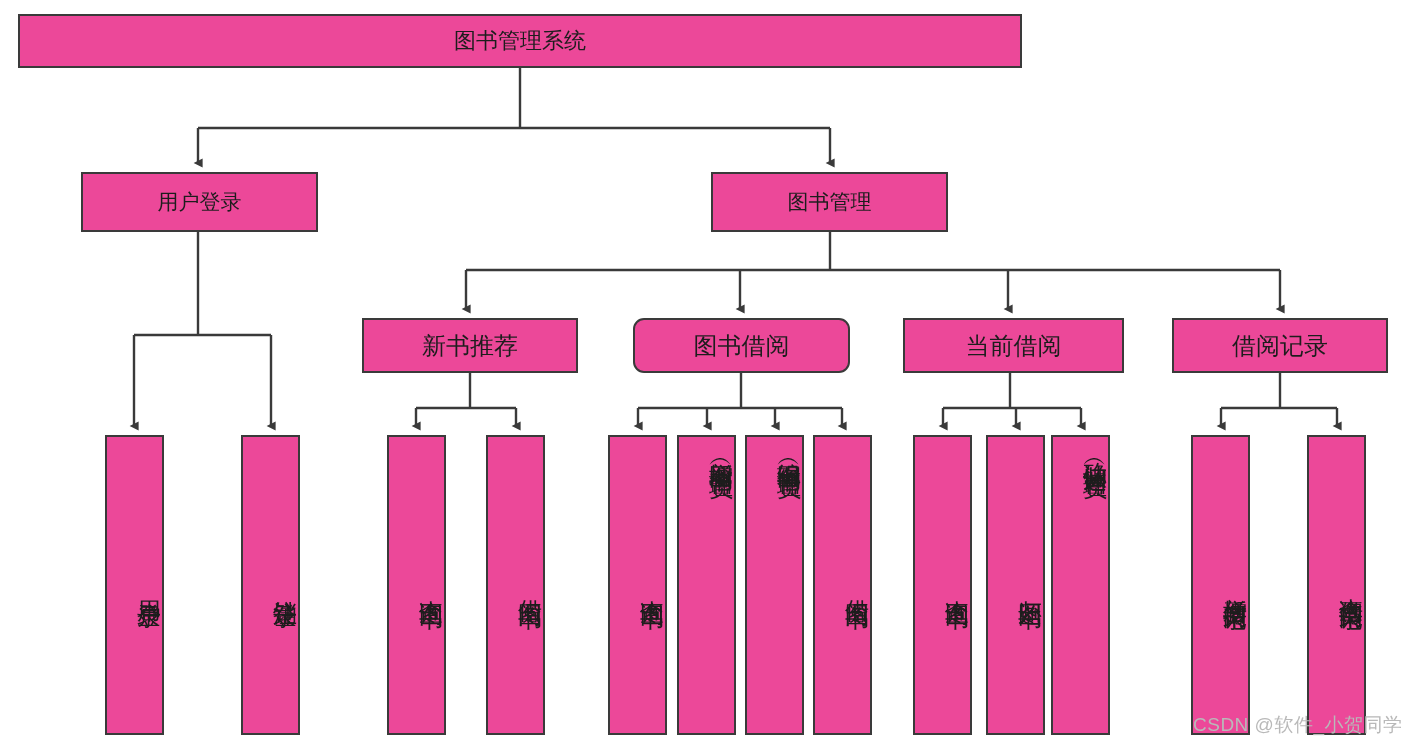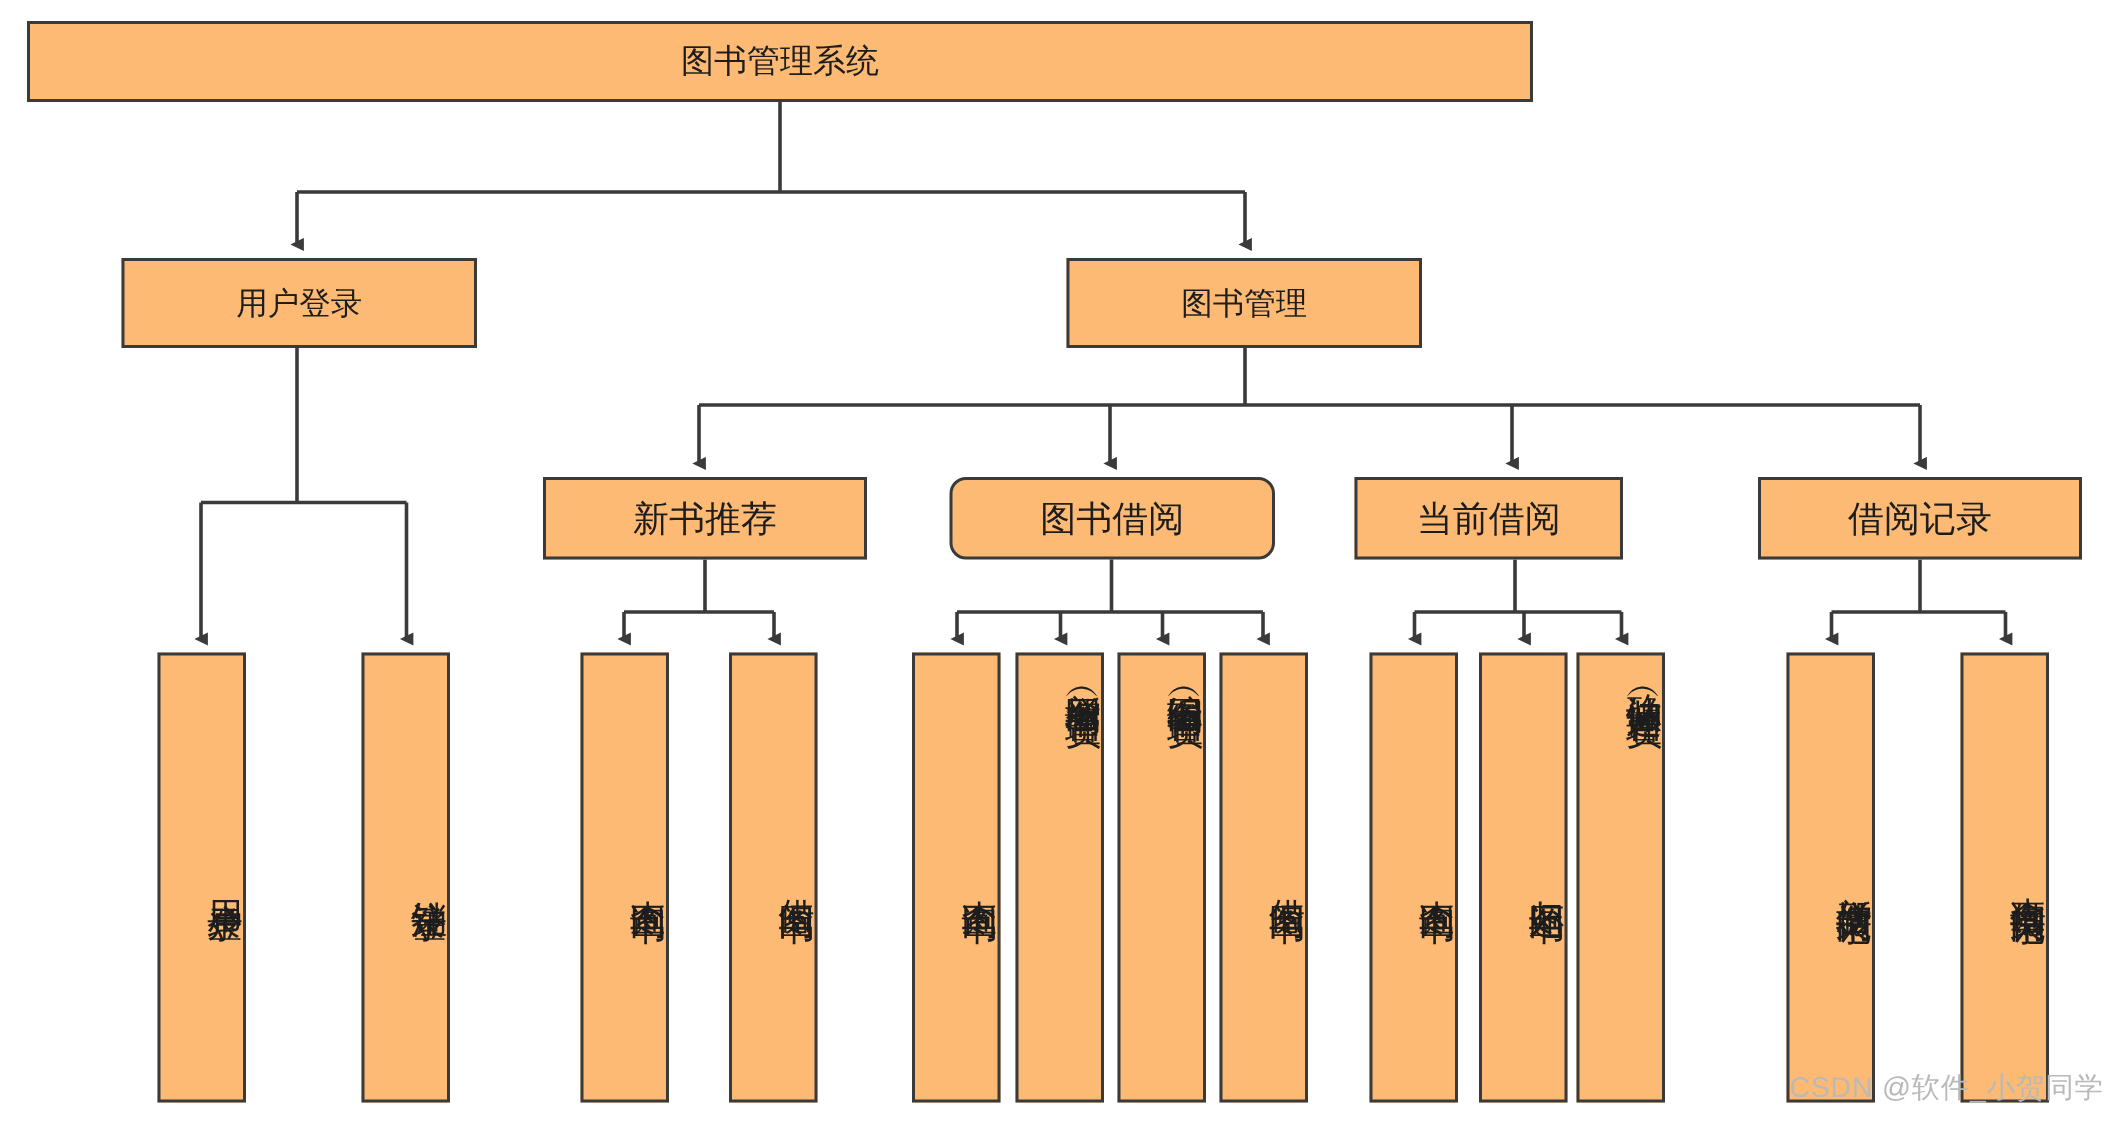--- a/index.html
+++ b/index.html
@@ -22,21 +22,21 @@
     left: 0;
     top: 0;
     width: 1405px;
     height: 747px;
     pointer-events: none;
   }
   .node {
     position: absolute;
     box-sizing: border-box;
     border: 2px solid #3a3a3a;
-    background: #fdba74;
+    background: #ec4899;
     display: flex;
     align-items: center;
     justify-content: center;
     color: #1d1d1d;
   }
   .node.root {
     font-size: 22px;
   }
   .node.lvl2 {
     font-size: 21px;
@@ -136,21 +136,21 @@
     </g>
   </svg>
 
   <div class="node root" id="n-root" style="left: 18px; top: 14px; width: 1004px; height: 54px;">图书管理系统</div>
 
   <div class="node lvl2" id="n-l2-0" style="left: 81px; top: 172px; width: 237px; height: 60px;">用户登录</div>
   <div class="node lvl2" id="n-l2-1" style="left: 711px; top: 172px; width: 237px; height: 60px; text-align: center;">图书管理</div>
 
   <div class="node lvl3" id="n-l3-0" style="left: 362px; top: 318px; width: 216px; height: 55px;">新书推荐</div>
   <div class="node lvl3" id="n-l3-1" style="left: 633px; top: 318px; width: 217px; height: 55px; border-radius: 11px;">图书借阅</div>
-  <div class="node lvl3" id="n-l3-2" style="left: 903px; top: 318px; width: 179px; height: 55px;">当前借阅</div>
+  <div class="node lvl3" id="n-l3-2" style="left: 903px; top: 318px; width: 221px; height: 55px;">当前借阅</div>
   <div class="node lvl3" id="n-l3-3" style="left: 1172px; top: 318px; width: 216px; height: 55px;">借阅记录</div>
 
   <div class="node leaf" id="n-leaf-0" style="left: 105px; top: 435px; width: 59px; height: 300px;">用户登录</div>
   <div class="node leaf" id="n-leaf-1" style="left: 241px; top: 435px; width: 59px; height: 300px;">注销登录</div>
   <div class="node leaf" id="n-leaf-2" style="left: 387px; top: 435px; width: 59px; height: 300px;">查询图书</div>
   <div class="node leaf" id="n-leaf-3" style="left: 486px; top: 435px; width: 59px; height: 300px;">借阅图书</div>
   <div class="node leaf" id="n-leaf-4" style="left: 608px; top: 435px; width: 59px; height: 300px;">查询图书</div>
   <div class="node leaf tall-text" id="n-leaf-5" style="left: 677px; top: 435px; width: 59px; height: 300px;">新增图书（管理员）</div>
   <div class="node leaf tall-text" id="n-leaf-6" style="left: 745px; top: 435px; width: 59px; height: 300px;">编辑图书（管理员）</div>
   <div class="node leaf" id="n-leaf-7" style="left: 813px; top: 435px; width: 59px; height: 300px;">借阅图书</div>

